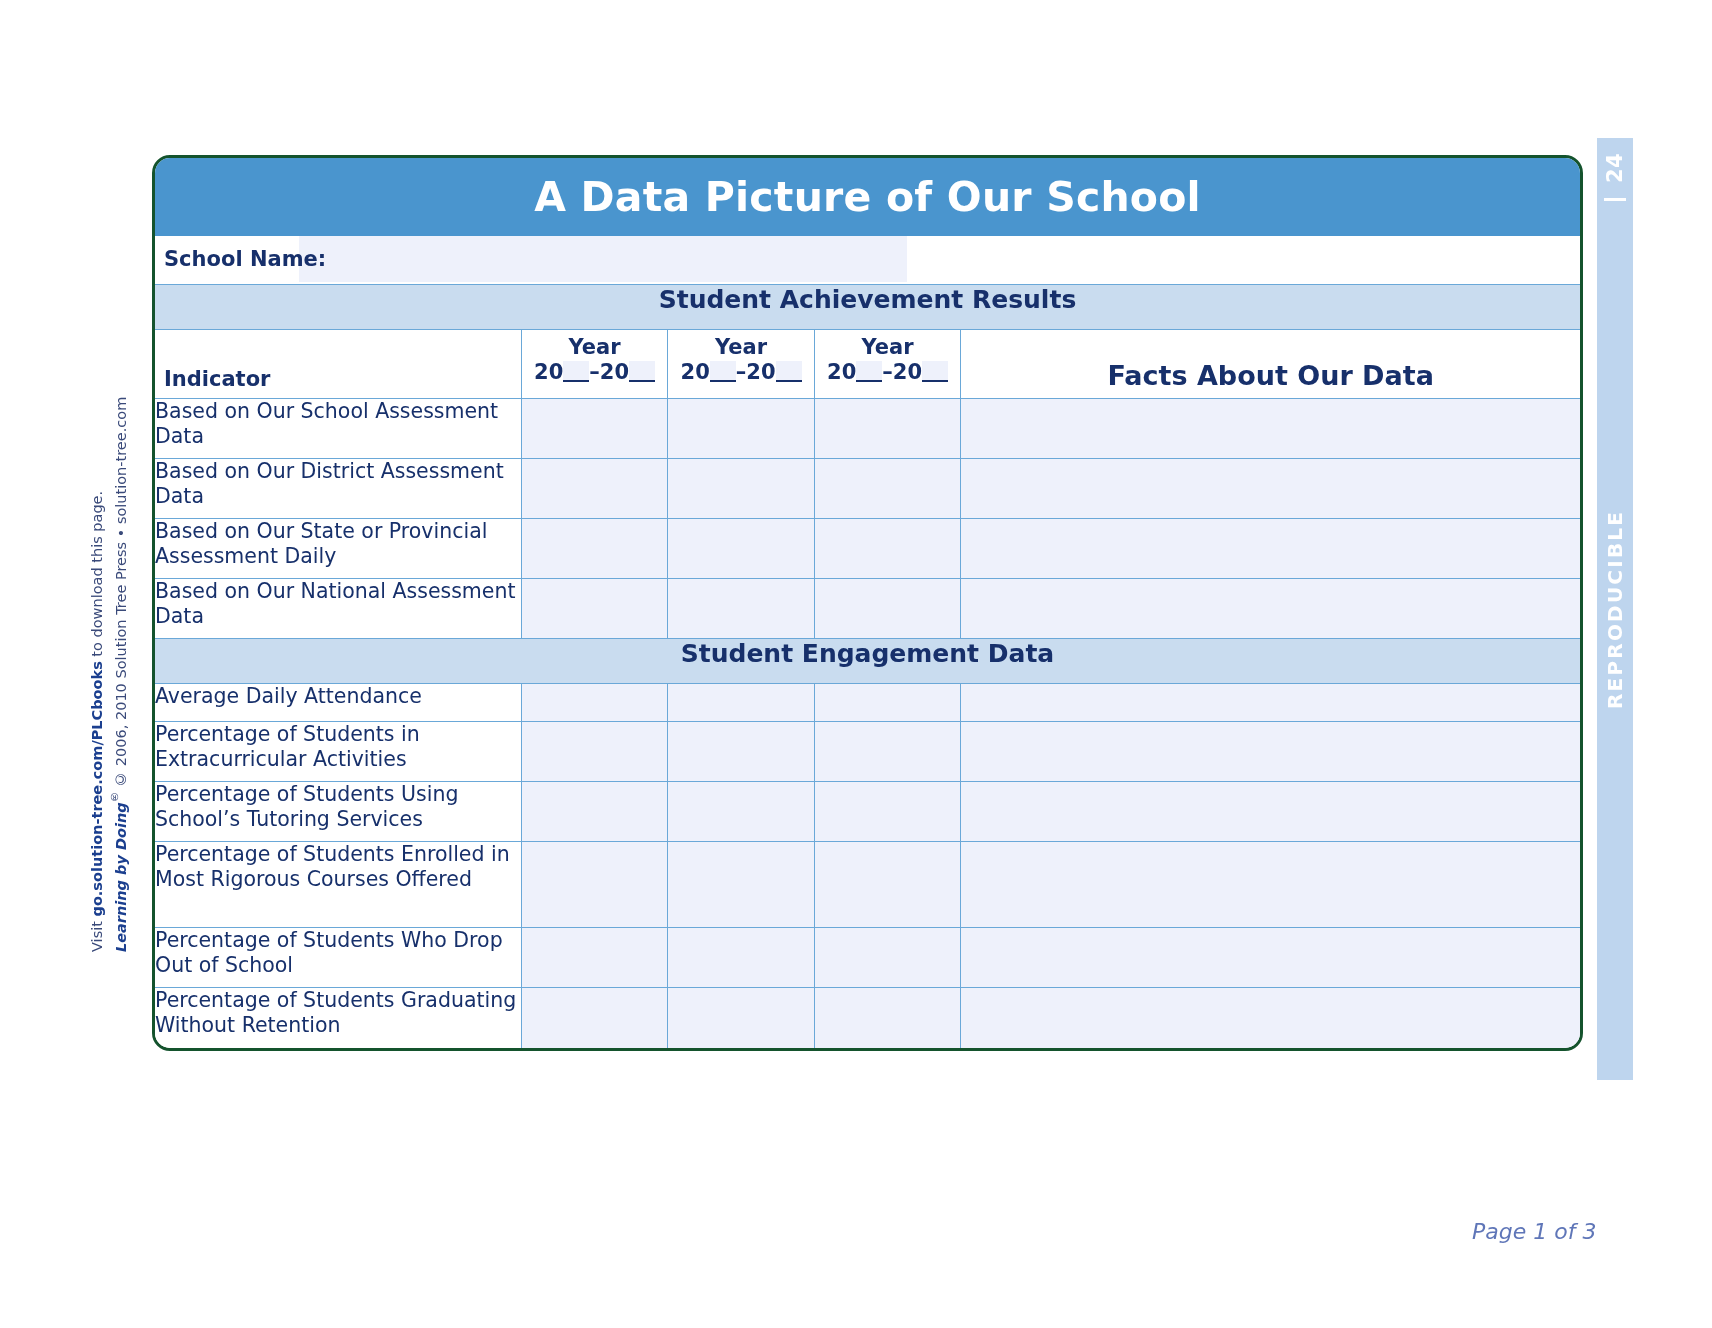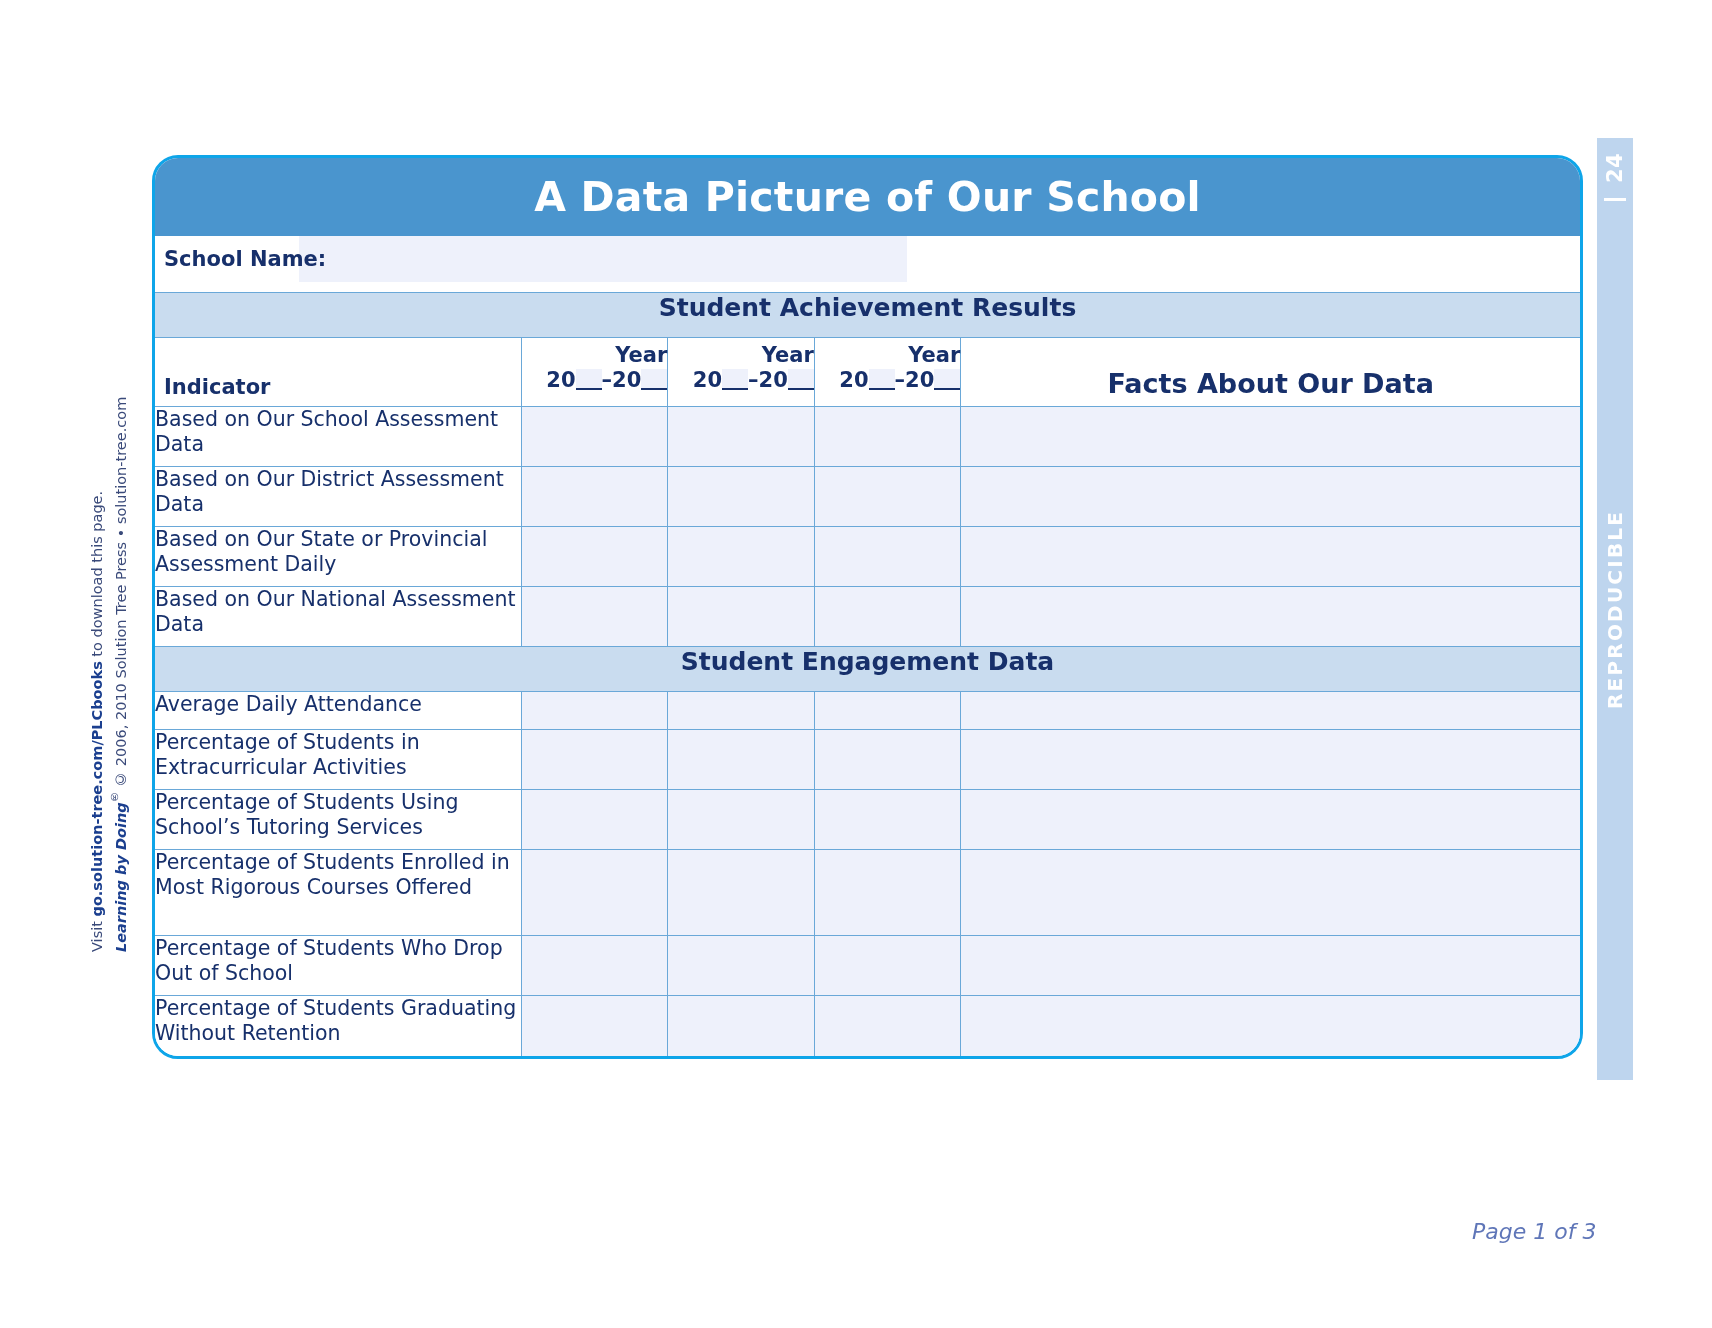--- a/index.html
+++ b/index.html
@@ -92,22 +92,22 @@
   .credit-strong { font-weight: bold; color: #1b3f8f; }
   .credit-italic { font-style: italic; font-weight: bold; color: #1b3f8f; }
   .credit-reg { font-size: 10px; vertical-align: super; }
 
   
   .sheet {
     position: absolute;
     left: 152px;
     top: 155px;
     width: 1431px;
-    border: 3px solid #0ea5e9;
-    border-radius: 26px;
+    border: 3px solid #14532d;
+    border-radius: 18px;
     box-sizing: border-box;
     overflow: hidden;
     background: #ffffff;
   }
 
   .title-bar {
     background: #4a95ce;
     height: 78px;
     display: flex;
     align-items: center;
@@ -137,21 +137,21 @@
   table.grid tr:last-child td  { border-bottom: none; }
 
   
   col.c-ind   { width: 355px; }
   col.c-yr    { width: 142px; }
   col.c-facts { width: 600px; }
 
   
   .schoolname-cell {
     position: relative;
-    height: 56px;
+    height: 48px;
     border-top: none !important;
   }
   .schoolname-fill {
     position: absolute;
     left: 144px;
     top: 0;
     width: 608px;
     height: 46px;
     background: #eef1fb;
   }
@@ -185,21 +185,21 @@
   .colhead-ind span {
     position: absolute;
     left: 9px;
     bottom: 7px;
     font-size: 21px;
     font-weight: bold;
     color: #17306b;
   }
   .colhead-year {
     height: 68px;
-    text-align: right;
+    text-align: center;
     position: relative;
   }
   .yr-top {
     display: block;
     padding-top: 5px;
     font-size: 21px;
     font-weight: bold;
     color: #17306b;
     line-height: 1.15;
   }

